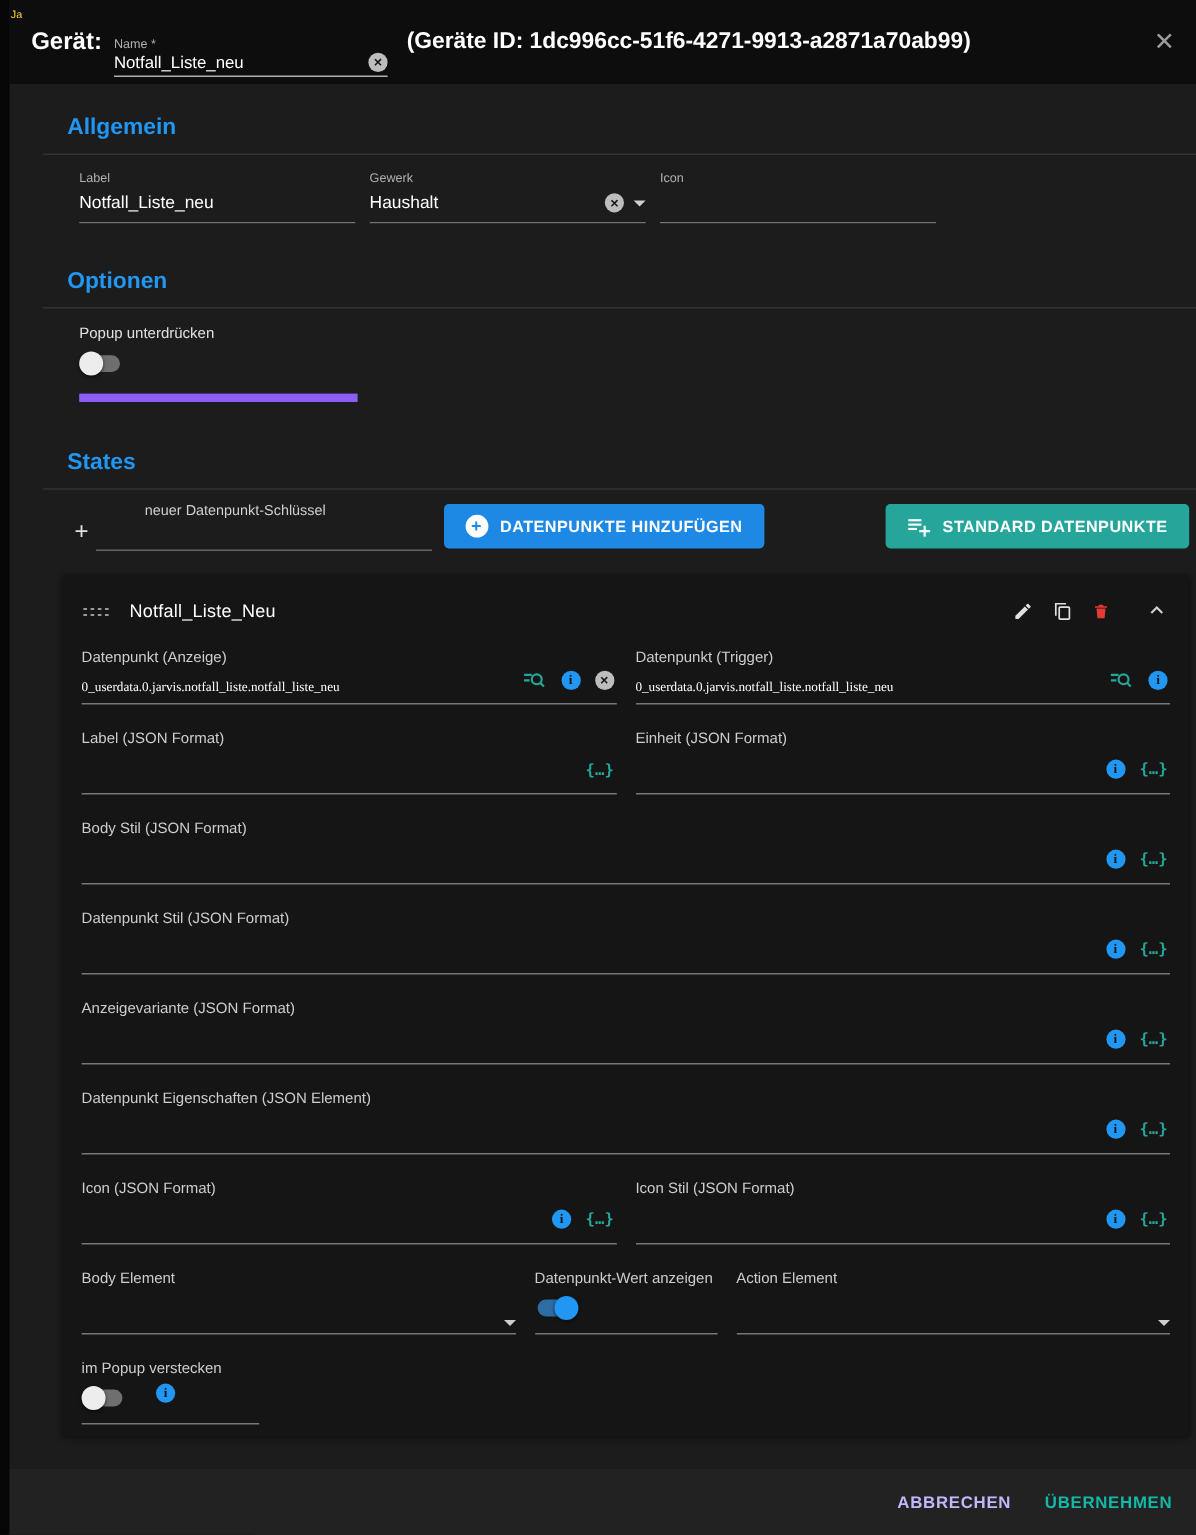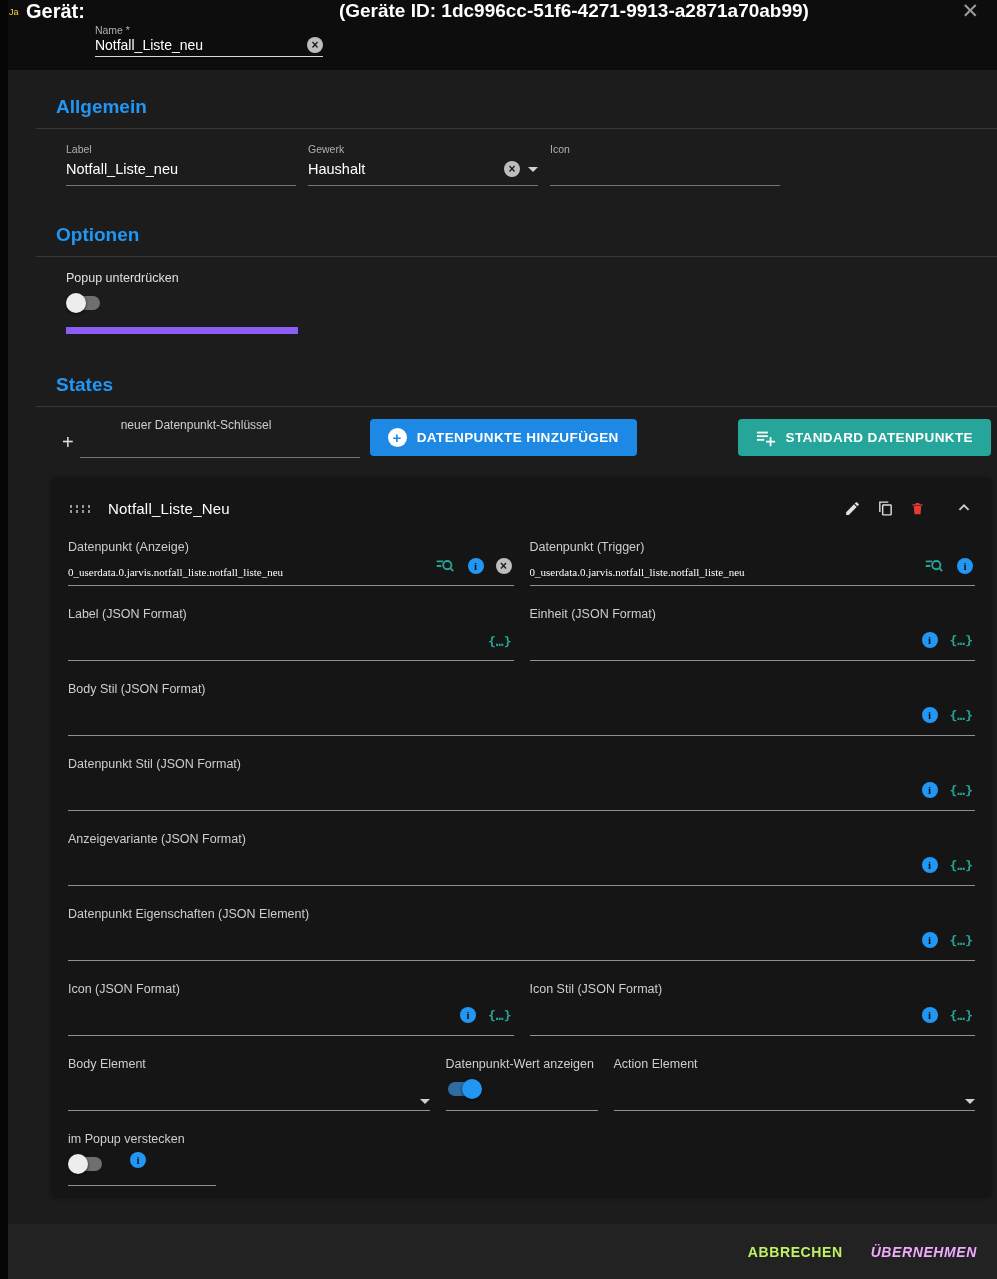--- a/index.html
+++ b/index.html
@@ -4,21 +4,21 @@
 <style>
   * { box-sizing: border-box; margin: 0; padding: 0; }
   html, body { width: 997px; height: 1279px; }
   body { font-family: "Liberation Sans", sans-serif; background: #060606; position: relative; overflow: hidden; color: #fff; }
 
   .corner-fragment { position: absolute; top: 7px; left: 9px; z-index: 10; color: #fdd835; font-size: 9px; line-height: 11px; width: 15px; height: 24px; overflow: hidden; white-space: nowrap; }
 
   .dialog { position: absolute; top: 0; left: 8px; right: 0; bottom: 0; background: #1c1c1c; display: flex; flex-direction: column; }
 
   
-  .app-header { flex: 0 0 70px; background: #0d0d0d; display: flex; align-items: flex-start; padding: 0 18px; }
+  .app-header { flex: 0 0 70px; background: #0d0d0d; display: flex; align-items: center; padding: 0 18px; }
   .h-title { font-size: 20px; font-weight: bold; }
   .h-name { width: 228px; margin-left: 10px; border-bottom: 1px solid #d9d9d9; padding-bottom: 3px; margin-top: 24px; }
   .flabel-sm { font-size: 10.5px; color: #b0b0b0; display: block; }
   .h-name-row { display: flex; align-items: center; margin-top: 1px; }
   .h-name input { flex: 1; min-width: 0; background: none; border: none; outline: none; color: #fff; font-size: 14px; font-family: inherit; padding: 0; }
   .h-id { margin-left: 16px; font-size: 19px; font-weight: bold; white-space: nowrap; }
   .h-close { margin-left: auto; color: #9b9b9b; font-size: 21px; line-height: 1; cursor: pointer; }
 
   
   .circle-clear { width: 16px; height: 16px; border-radius: 50%; background: #bdbdbd; color: #161616; font-size: 12px; font-weight: bold; display: inline-flex; align-items: center; justify-content: center; line-height: 1; flex: 0 0 auto; cursor: pointer; }
@@ -78,22 +78,22 @@
   .cvalue input { width: 100%; background: none; border: none; outline: none; color: #fff; font-size: 11px; font-family: Liberation Serif, serif; padding: 0; }
   .cicons { position: absolute; right: 2px; bottom: 8px; display: flex; align-items: center; gap: 12px; }
   .cicons-mid { bottom: 12px; }
   .sel-row { position: absolute; left: 0; right: 0; bottom: 6px; display: flex; align-items: center; justify-content: flex-end; }
   .tog-row { display: flex; align-items: center; gap: 26px; }
   .half { width: 148px; }
 
   
   .app-footer { flex: 0 0 55px; background: #222; display: flex; align-items: center; justify-content: flex-end; padding: 0 8px; gap: 4px; }
   .txt-btn { background: none; border: none; font-family: inherit; font-size: 14px; font-weight: bold; letter-spacing: .6px; padding: 8px 12px; cursor: pointer; }
-  .txt-red { color: #bef264; }
-  .txt-blue { color: #f0abfc; font-style: italic; }
+  .txt-red { color: #c4b5fd; }
+  .txt-blue { color: #14b8a6; }
 </style>
 </head>
 <body>
 
 <div class="corner-fragment">Ja</div>
 
 <div class="dialog">
 
   <div class="app-header">
     <span class="h-title">Gerät:</span>

